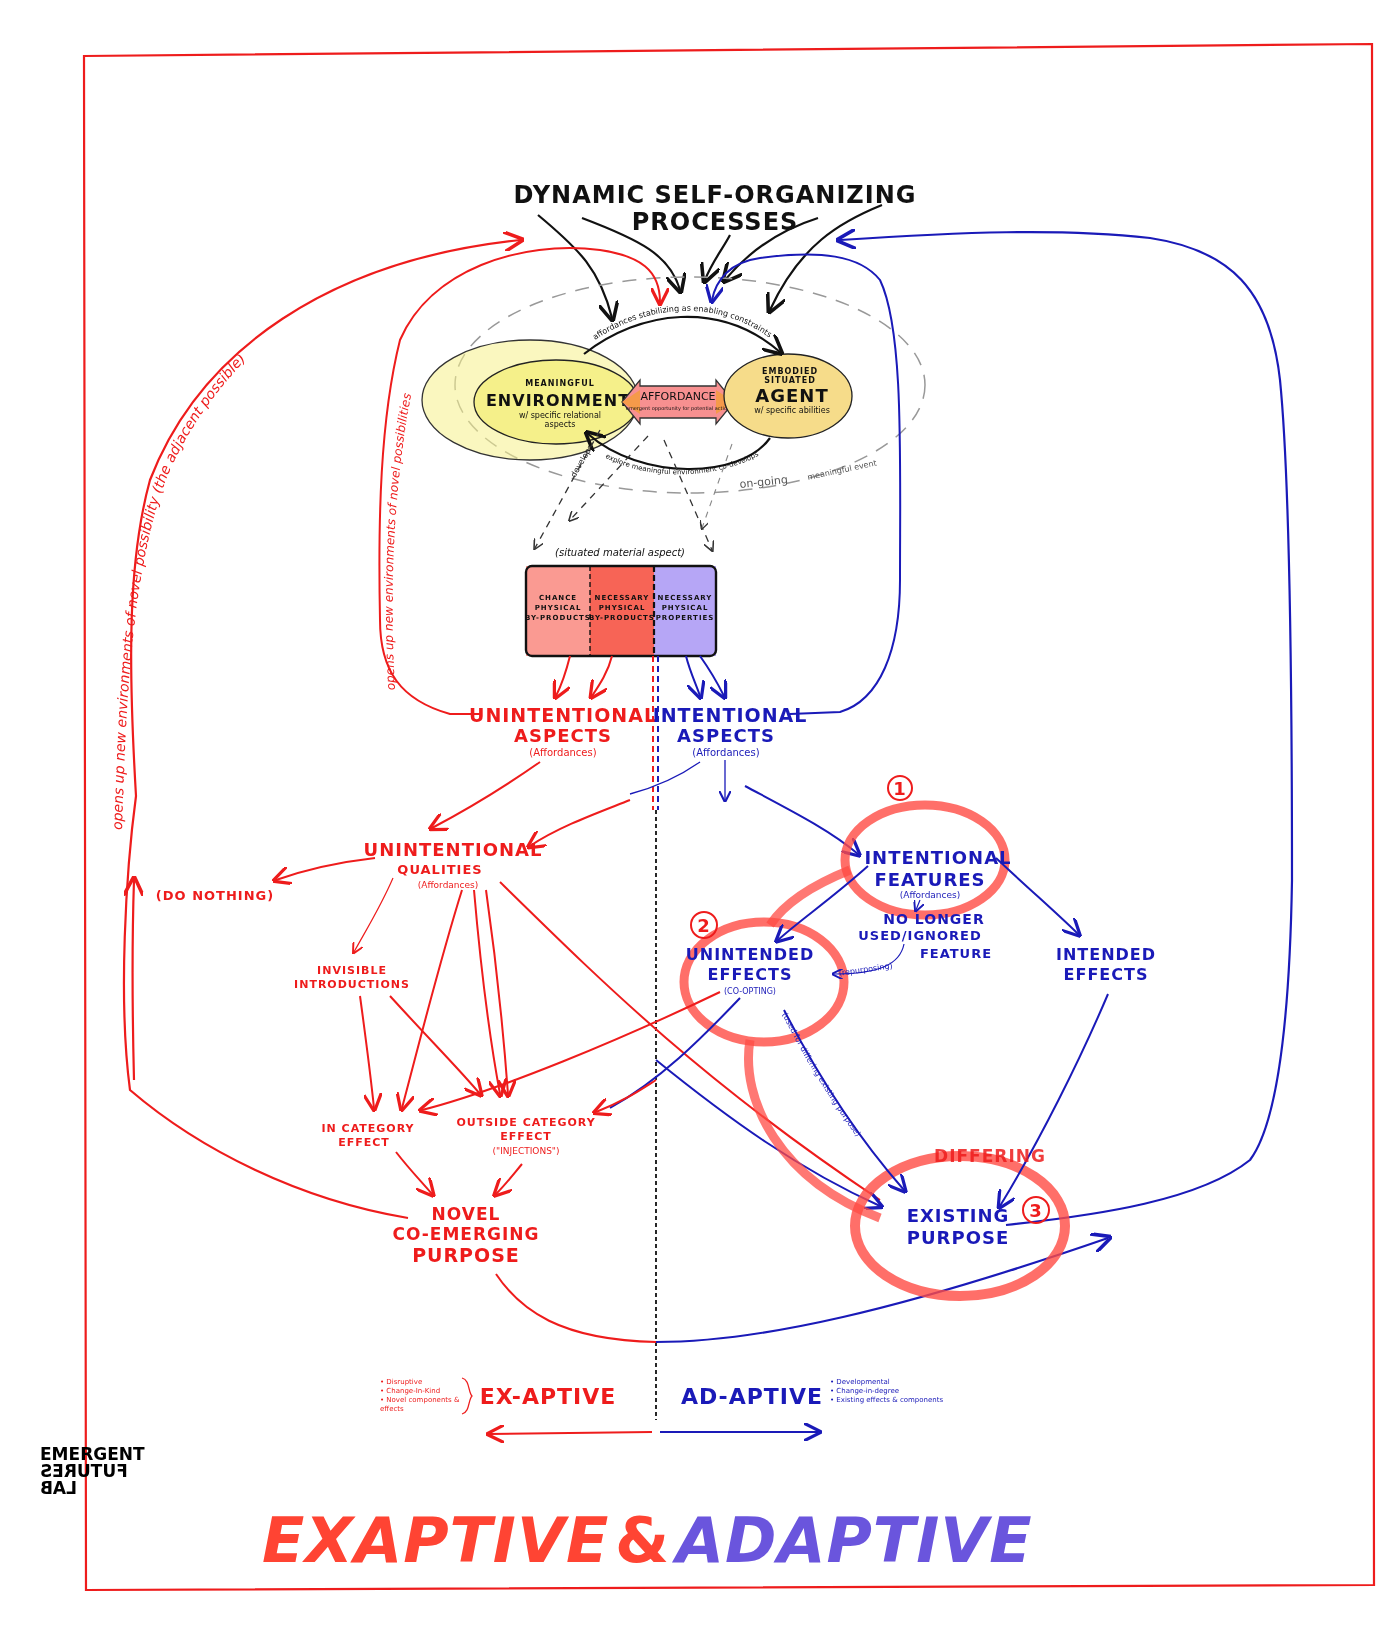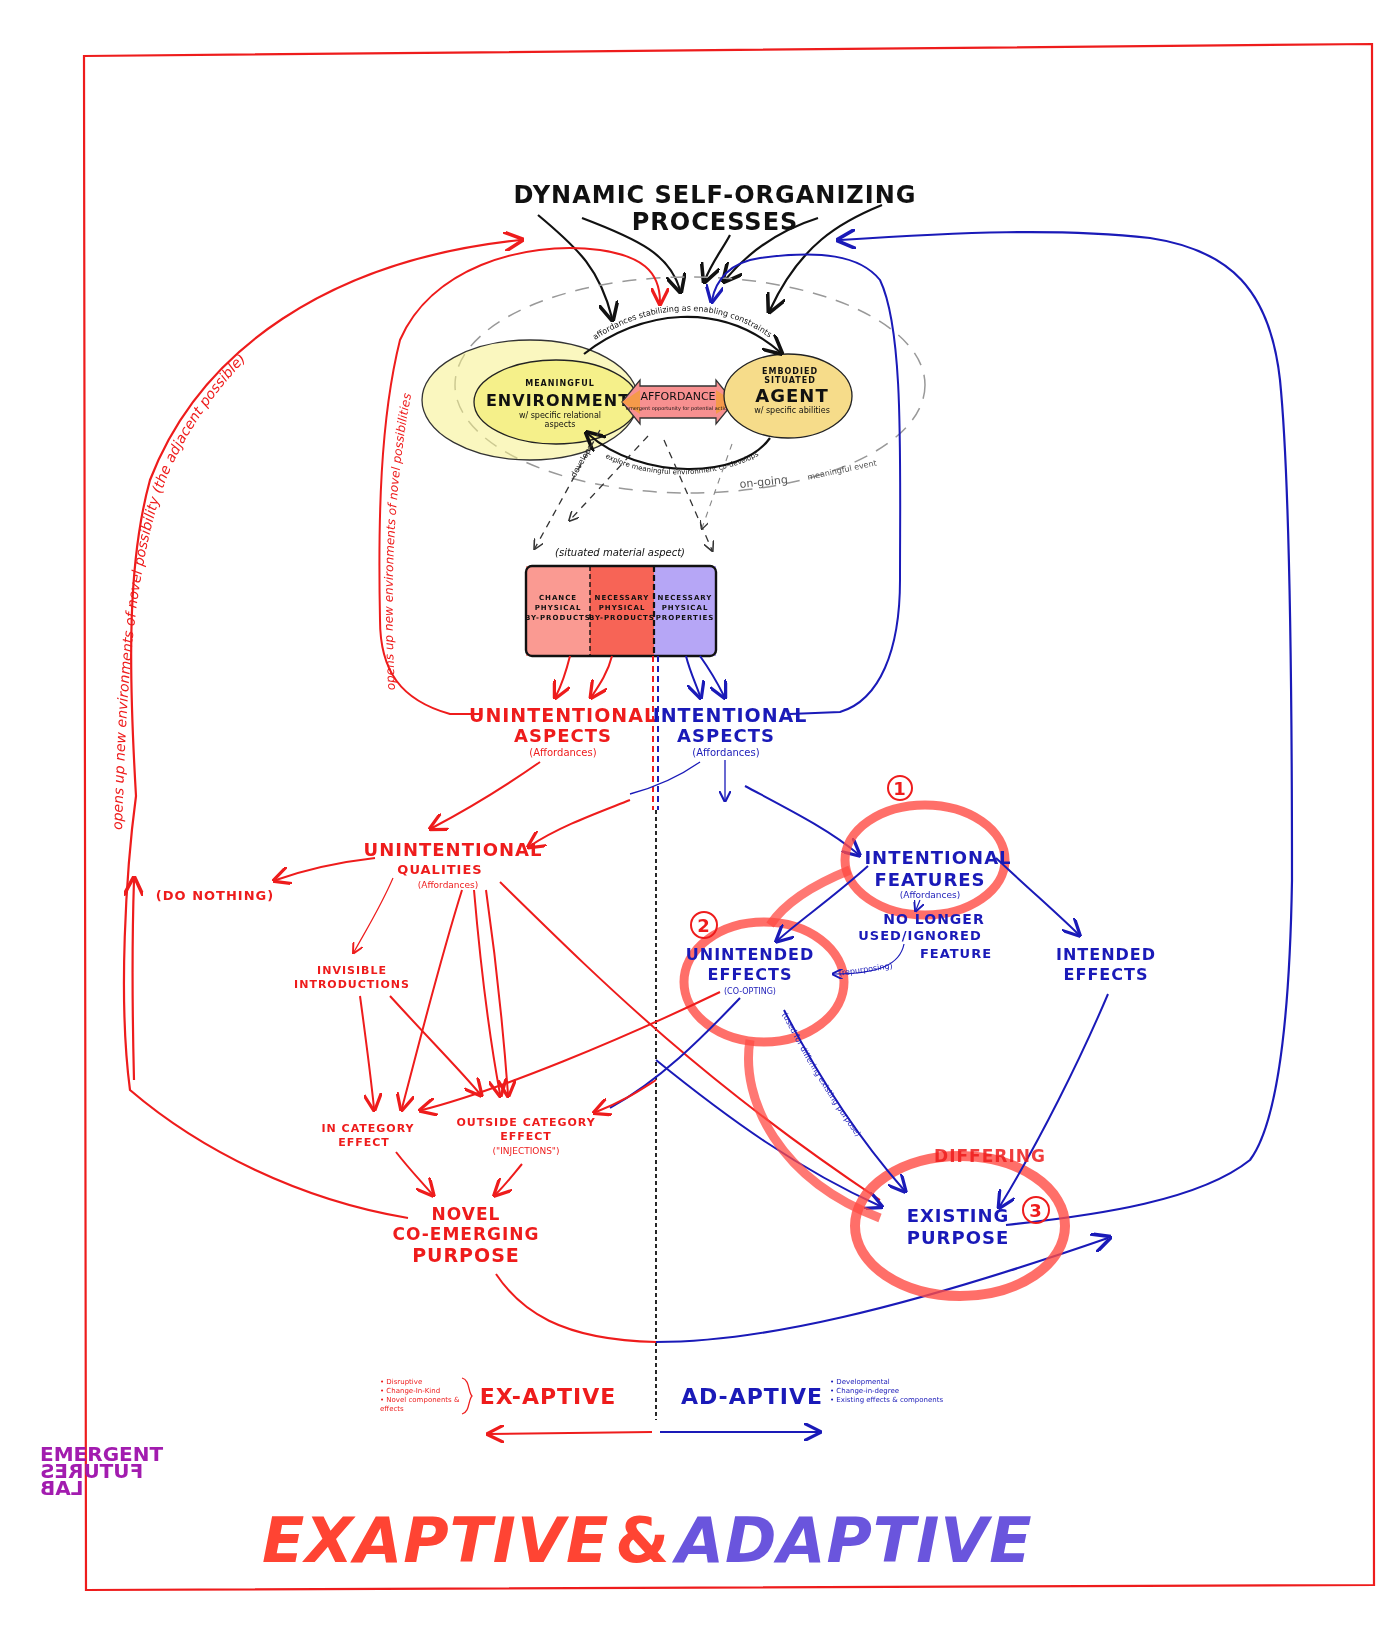--- a/index.html
+++ b/index.html
@@ -3,21 +3,21 @@
 <meta charset="utf-8">
 <style>
   html, body { margin: 0; padding: 0; background: #ffffff; }
   body { width: 1400px; height: 1634px; position: relative; overflow: hidden; font-family: "DejaVu Sans", sans-serif; }
   #canvas { position: absolute; left: 0; top: 0; width: 1400px; height: 1634px; }
   .txt { font-family: "DejaVu Sans", sans-serif; }
   .hand { font-family: "DejaVu Sans", sans-serif; font-weight: bold; letter-spacing: 1px; }
   .red { fill: #ee1c1c; }
   .blue { fill: #1a1ab8; }
   .black { fill: #111111; }
-  .logo { position: absolute; left: 40px; top: 1446px; font-family: "DejaVu Sans", sans-serif; font-weight: bold; font-size: 20px; line-height: 17px; color: #a21caf; letter-spacing: 0px; }
+  .logo { position: absolute; left: 40px; top: 1446px; font-family: "DejaVu Sans", sans-serif; font-weight: bold; font-size: 17px; line-height: 17px; color: #000000; letter-spacing: 0px; }
   .logo div { white-space: nowrap; }
   .logo .mir { display: inline-block; transform: scaleX(-1); }
 </style>
 </head>
 <body>
 
 <svg id="canvas" width="1400" height="1634" viewBox="0 0 1400 1634" xmlns="http://www.w3.org/2000/svg">
   <defs>
     <marker id="ah-black" viewBox="0 0 10 10" refX="8" refY="5" markerWidth="9" markerHeight="9" orient="auto-start-reverse">
         <path d="M0,0 L10,5 L0,10" fill="none" stroke="#111" stroke-width="1.8"></path>

